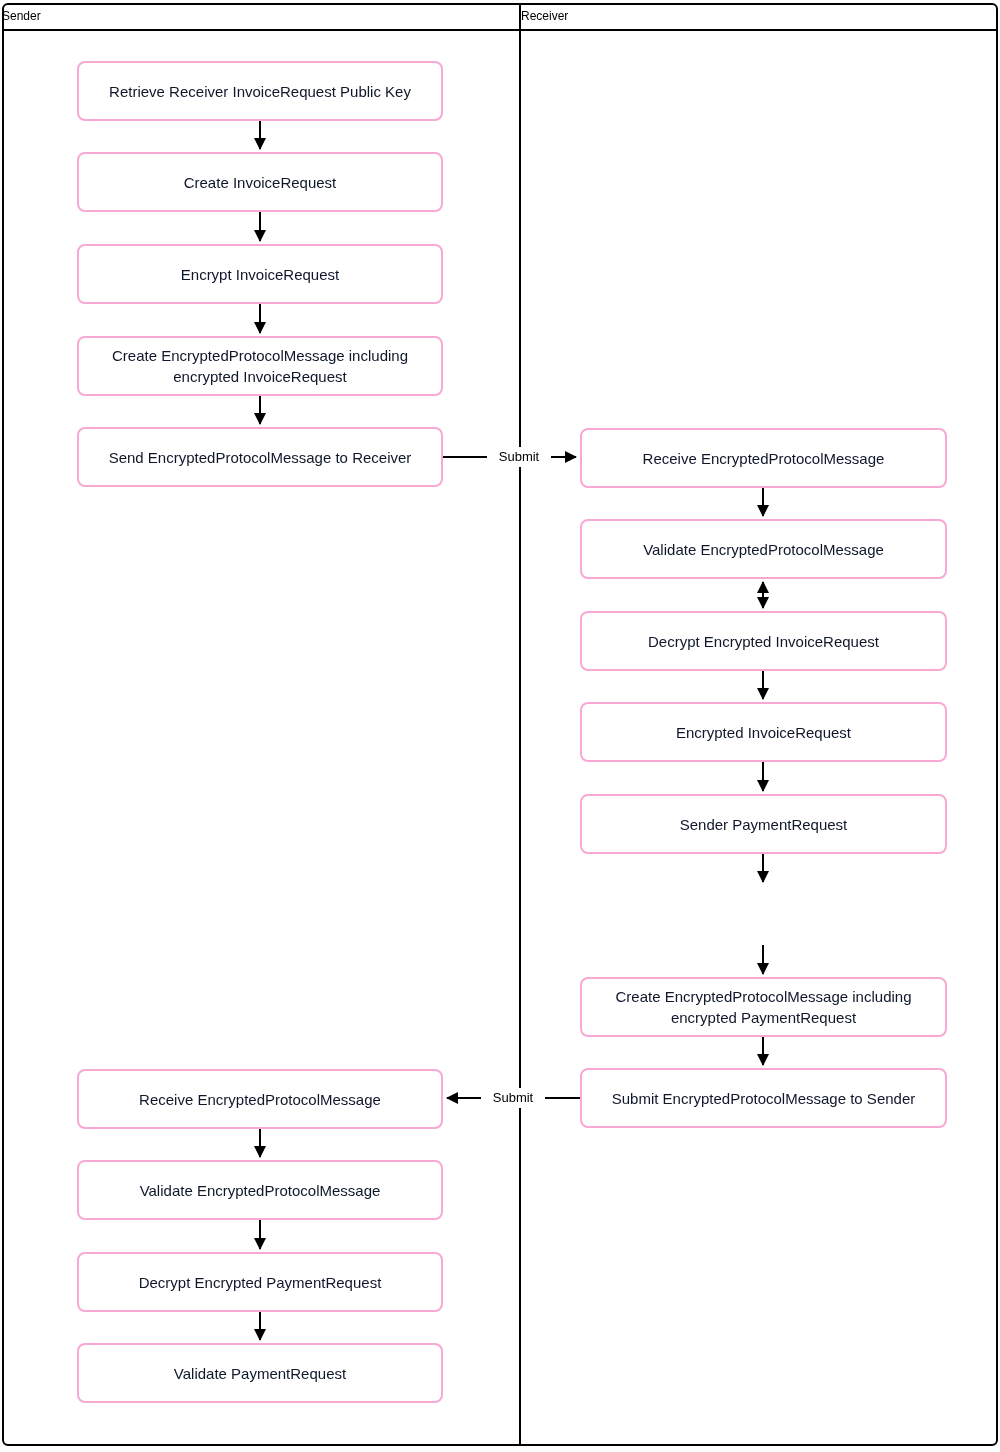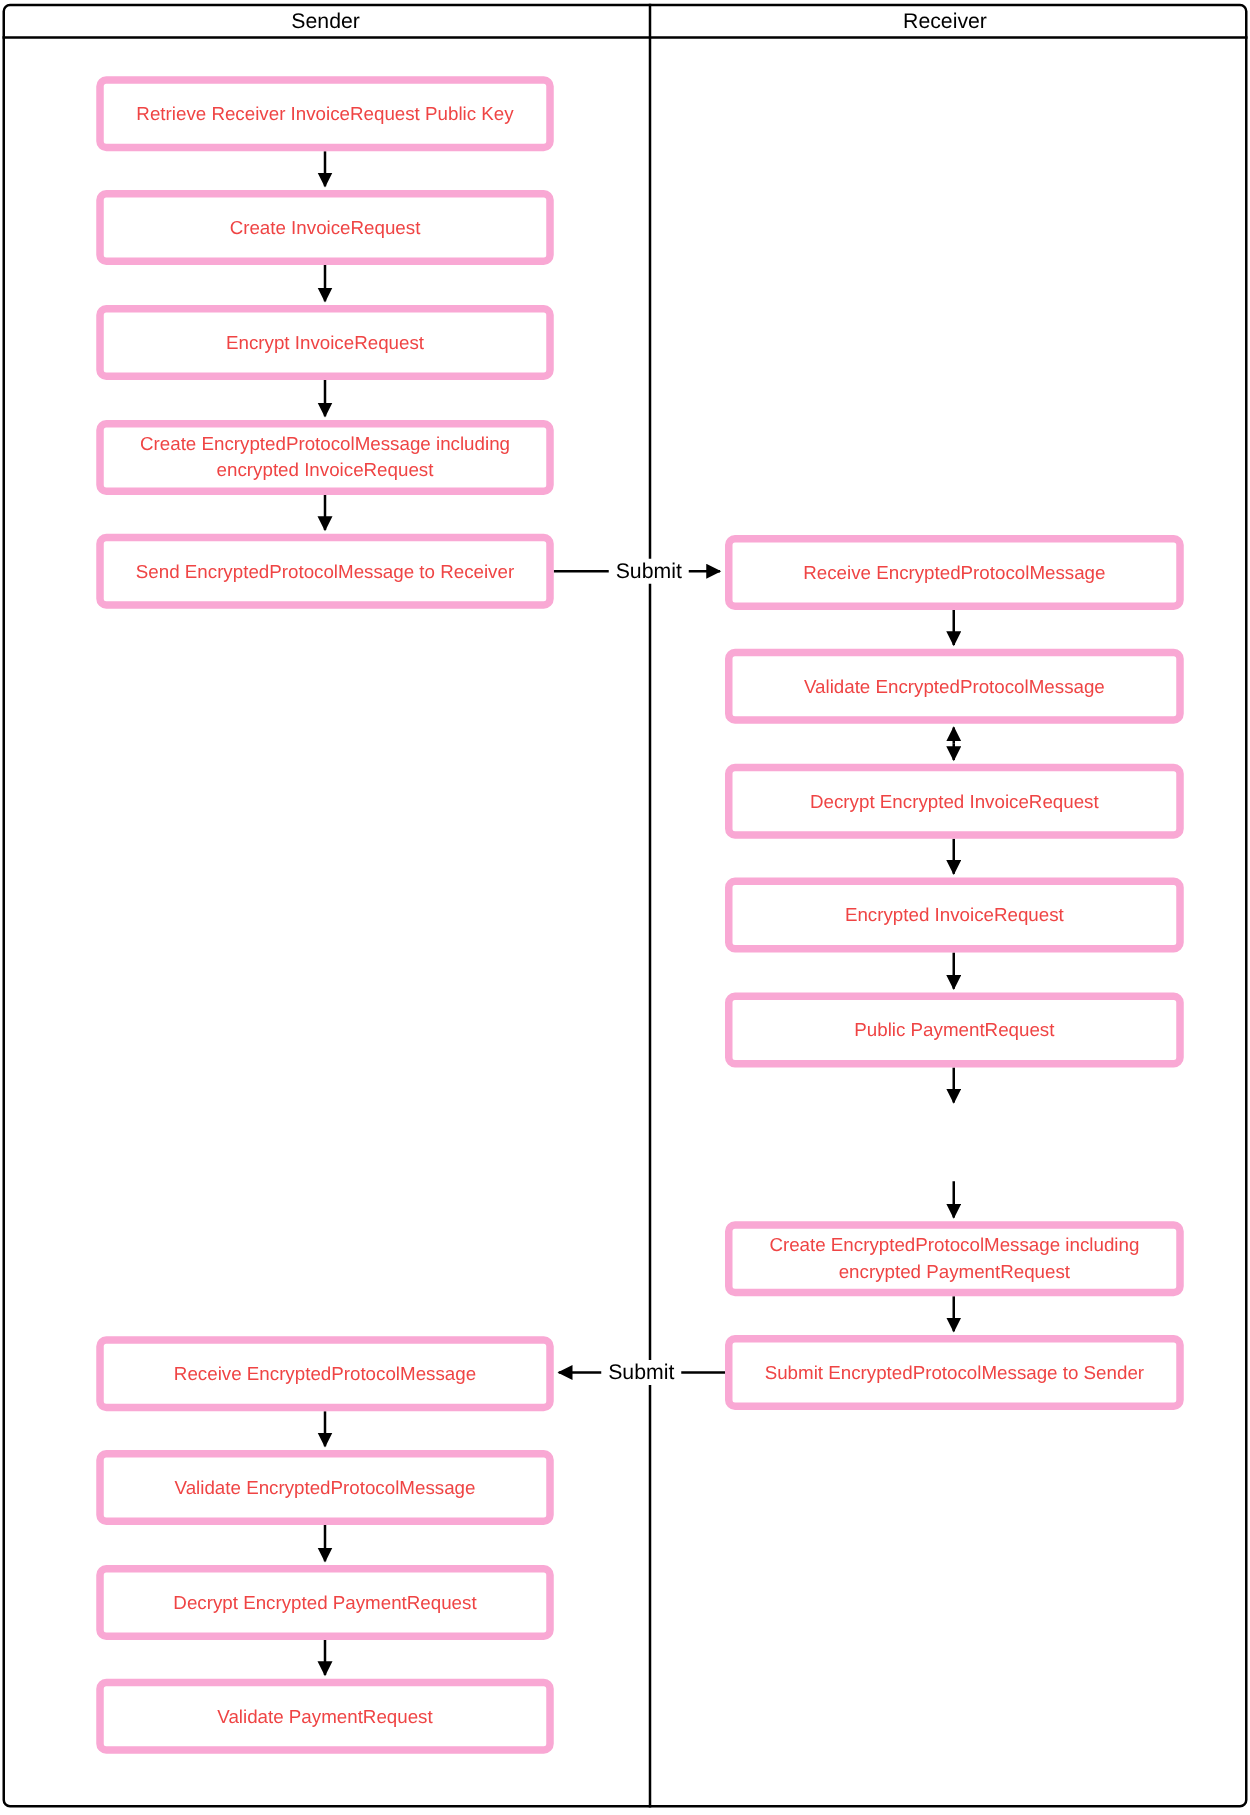--- a/index.html
+++ b/index.html
@@ -13,36 +13,36 @@
     box-sizing:border-box;border:2px solid #000;border-radius:6px;background:#fff;
   }
   #header-sep{
     position:absolute;left:2px;top:29px;width:996px;height:2px;background:#000;
   }
   #lane-divider{
     position:absolute;left:519px;top:3px;width:2px;height:1443px;background:#000;
   }
   .lane-header{
     position:absolute;top:3px;height:27px;line-height:27px;
-    text-align:center;font-size:17px;color:#000;
+    font-size:12px;color:#000;
   }
   #lane-header-sender{left:2px;width:517px;}
   #lane-header-receiver{left:521px;width:470px;}
   #connector-layer{position:absolute;left:0;top:0;width:1000px;height:1452px;}
   .node{
     position:absolute;box-sizing:border-box;width:366px;height:60px;
-    border:6px solid #f9a8d4;border-radius:8px;background:#fff;
+    border:2px solid #f9a8d4;border-radius:8px;background:#fff;
     display:flex;align-items:center;justify-content:center;
-    text-align:center;font-size:15px;line-height:21px;padding:2px 16px;color:#ef4444;
+    text-align:center;font-size:15px;line-height:21px;padding:2px 16px;color:#0f172a;
   }
   .lane-s{left:77px;}
   .lane-r{left:580px;width:367px;}
   .arrow-label{
     position:absolute;width:64px;height:20px;line-height:20px;
-    text-align:center;font-size:17px;background:#fff;color:#000;
+    text-align:center;font-size:13px;background:#fff;color:#000;
   }
 </style>
 </head>
 <body>
 
 <div id="canvas">
 
   <div id="frame"></div>
   <div id="lane-divider"></div>
   <div id="header-sep"></div>
@@ -86,20 +86,20 @@
   <div class="node lane-s" style="top:427px">Send EncryptedProtocolMessage to Receiver</div>
   <div class="node lane-s" style="top:1069px">Receive EncryptedProtocolMessage</div>
   <div class="node lane-s" style="top:1160px">Validate EncryptedProtocolMessage</div>
   <div class="node lane-s" style="top:1343px">Validate PaymentRequest</div>
   <div class="node lane-s" style="top:1252px">Decrypt Encrypted PaymentRequest</div>
 
   <div class="node lane-r" style="top:428px">Receive EncryptedProtocolMessage</div>
   <div class="node lane-r" style="top:519px">Validate EncryptedProtocolMessage</div>
   <div class="node lane-r" style="top:611px">Decrypt Encrypted InvoiceRequest</div>
   <div class="node lane-r" style="top:702px">Encrypted InvoiceRequest</div>
-  <div class="node lane-r" style="top:794px">Public PaymentRequest</div>
+  <div class="node lane-r" style="top:794px">Sender PaymentRequest</div>
   <div class="node lane-r" style="top:977px">Create EncryptedProtocolMessage including encrypted PaymentRequest</div>
   <div class="node lane-r" style="top:1068px">Submit EncryptedProtocolMessage to Sender</div>
 
   <div class="arrow-label" style="left:487px;top:447px">Submit</div>
   <div class="arrow-label" style="left:481px;top:1088px">Submit</div>
 
 </div>
 
 </body></html>

